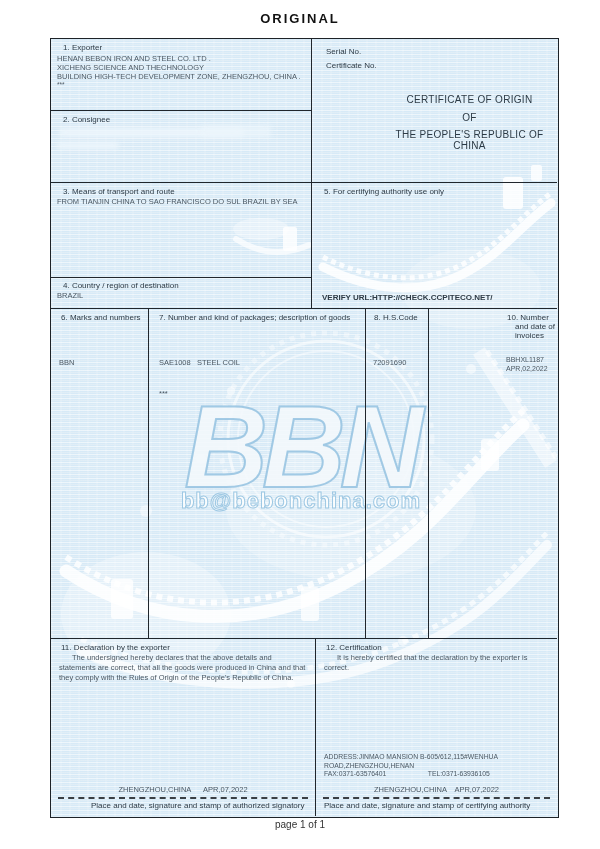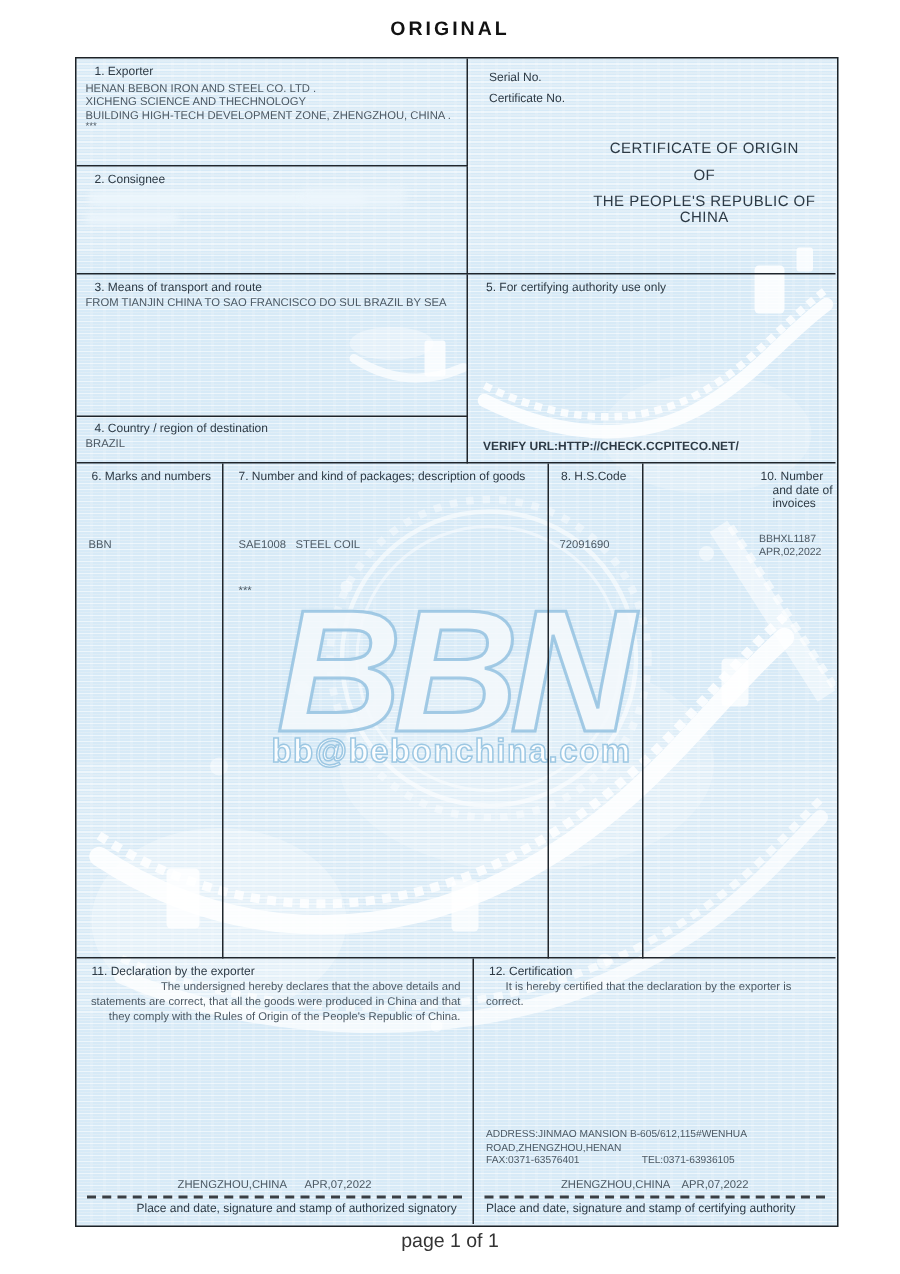--- a/index.html
+++ b/index.html
@@ -48,21 +48,21 @@
     color:rgba(255,255,255,0.85);
     -webkit-text-stroke:1px rgba(148,194,224,0.9);
   }
 
   
   .smudge{position:absolute;border-radius:4px;background:rgba(236,246,252,0.95);filter:blur(2.5px);}
 
   .dashline{position:absolute;border-top:2px dashed #3a3f44;}
 
   #footer-page{
-    top:819px;left:0;width:600px;text-align:center;font-size:13px;color:#333;
+    top:819px;left:0;width:600px;text-align:center;font-size:10px;color:#333;
   }
 </style>
 </head>
 <body>
 
 <div id="doc-title" class="abs">ORIGINAL</div>
 
 <div id="form" class="abs">
 
   <svg id="wm" class="abs" viewBox="0 0 506 777" xmlns="http://www.w3.org/2000/svg">
@@ -167,21 +167,21 @@
       <div class="lbl" style="left:5px;top:4px;">10. Number</div>
       <div class="lbl" style="left:13px;top:13px;">and date of</div>
       <div class="lbl" style="left:13px;top:22px;">invoices</div>
       <div class="val" style="left:4px;top:46px;font-size:7px;">BBHXL1187</div>
       <div class="val" style="left:4px;top:55px;font-size:7px;">APR,02,2022</div>
     </div>
   </div>
 
   <div class="cell bR" style="left:0;top:600px;width:265px;height:177px;">
     <div class="lbl" style="left:10px;top:4px;">11. Declaration by the exporter</div>
-    <div class="val" style="left:8px;top:14px;width:248px;line-height:10px;text-indent:13px;text-align:right;">The undersigned hereby declares that the above details and statements are correct, that all the goods were produced in China and that they comply with the Rules of Origin of the People's Republic of China.</div>
+    <div class="val" style="left:8px;top:14px;width:248px;line-height:10px;text-indent:13px;">The undersigned hereby declares that the above details and statements are correct, that all the goods were produced in China and that they comply with the Rules of Origin of the People's Republic of China.</div>
     <div class="val pre" style="left:0;top:146px;width:100%;text-align:center;">ZHENGZHOU,CHINA      APR,07,2022</div>
     <div class="dashline" style="left:7px;right:7px;top:158px;"></div>
     <div class="lbl" style="left:8px;top:162px;width:252px;margin-left:32px;">Place and date, signature and stamp of authorized signatory</div>
   </div>
 
   <div class="cell" style="left:265px;top:600px;width:241px;height:177px;">
     <div class="lbl" style="left:10px;top:4px;">12. Certification</div>
     <div class="val" style="left:8px;top:14px;width:228px;line-height:10px;text-indent:13px;">It is hereby certified that the declaration by the exporter is correct.</div>
     <div class="abs" style="left:8px;top:114px;width:228px;font-size:6.8px;color:#4b5863;line-height:8.5px;">
       <div>ADDRESS:JINMAO MANSION B-605/612,115#WENHUA</div>

